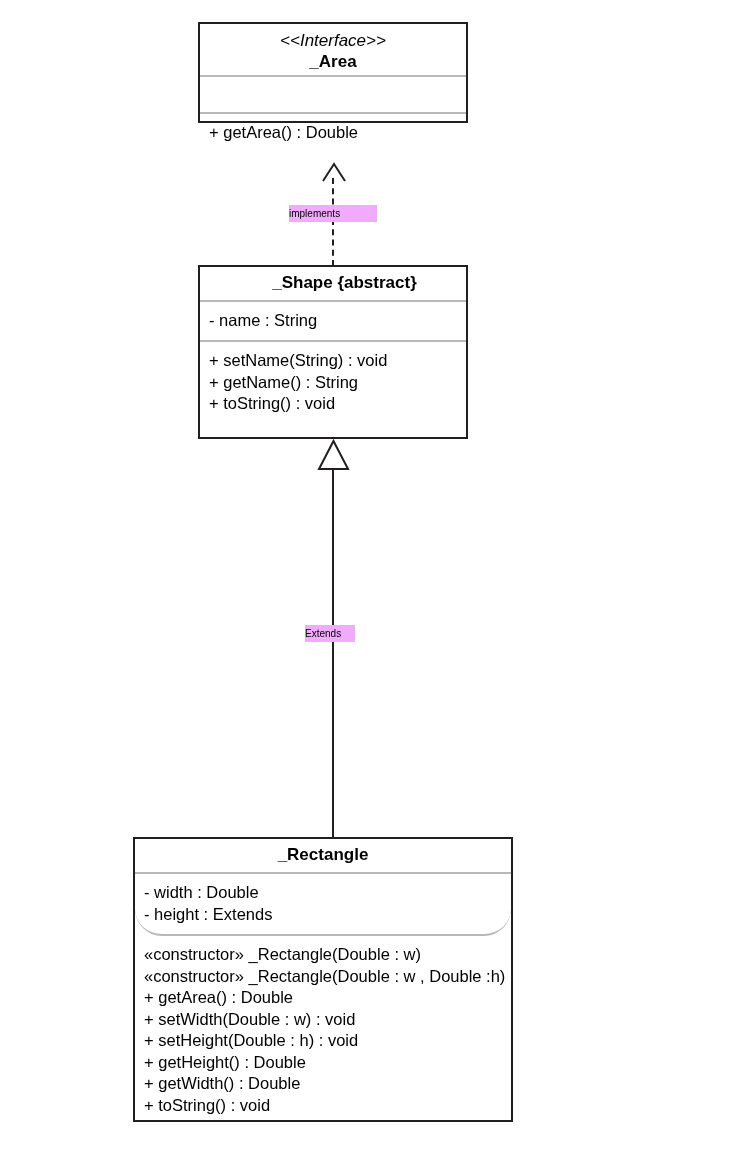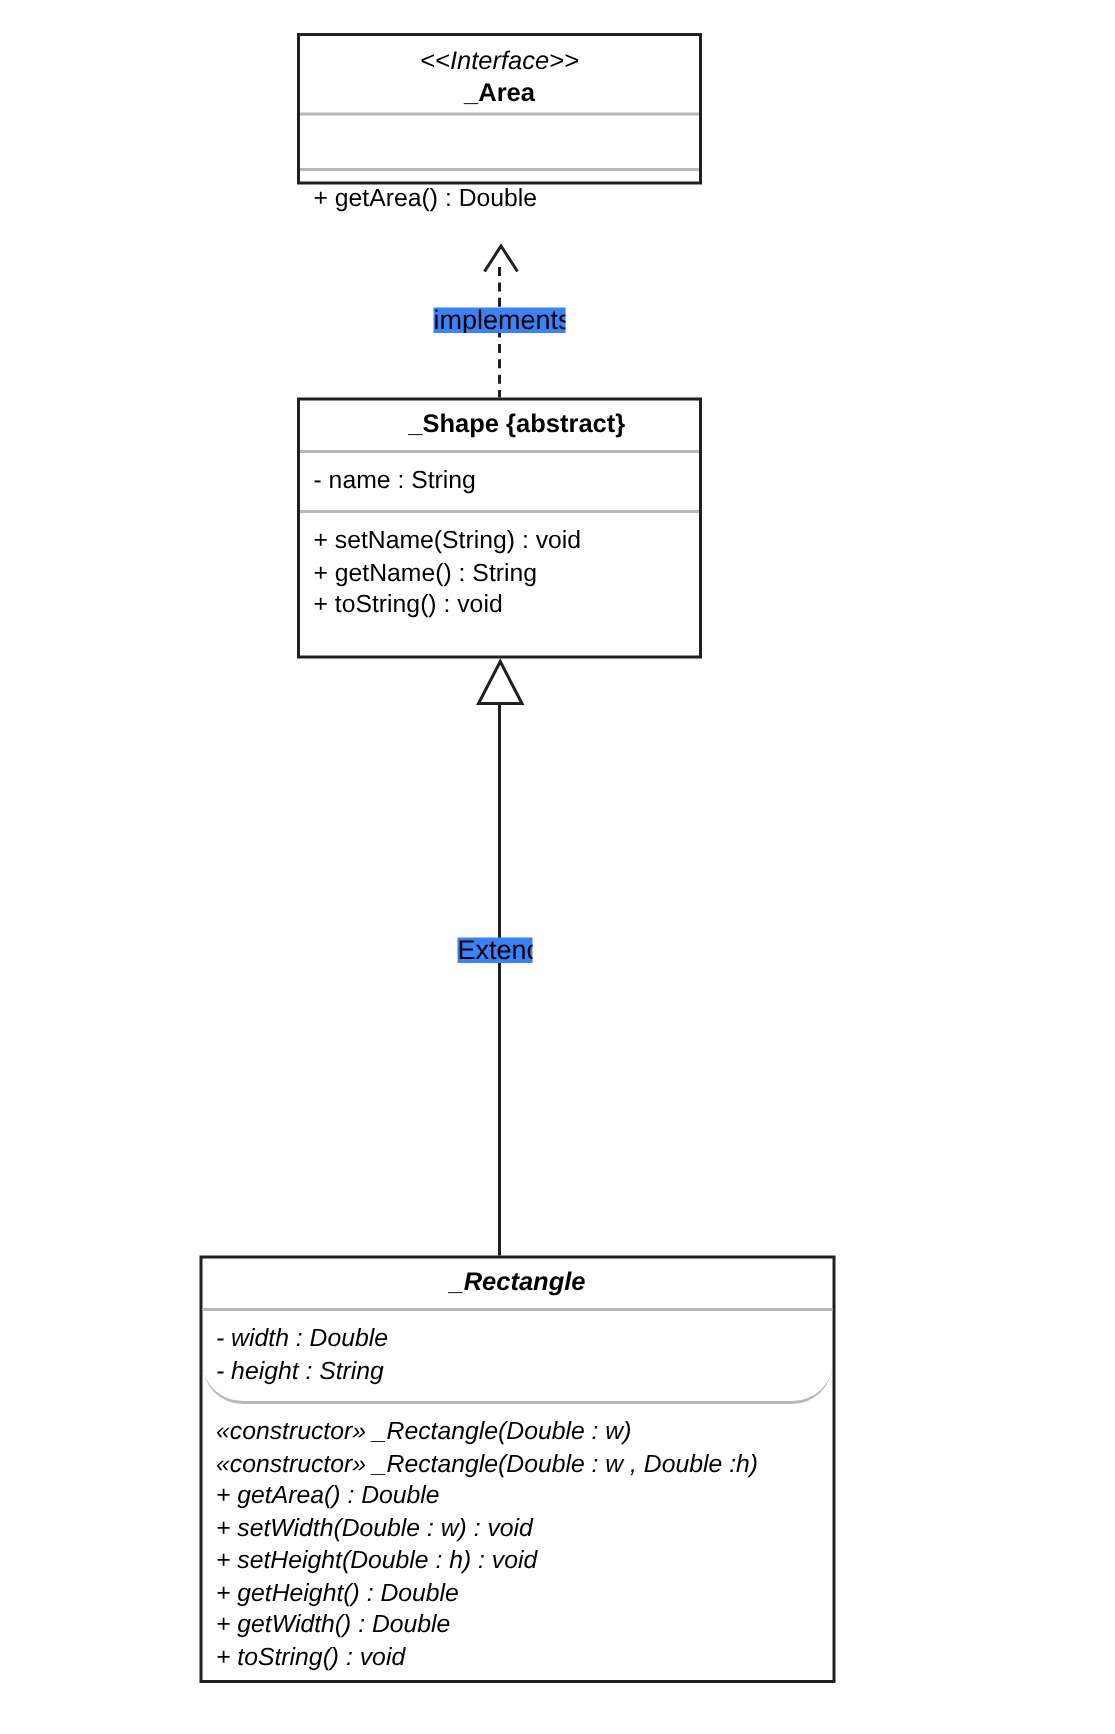--- a/index.html
+++ b/index.html
@@ -62,23 +62,23 @@
     position: absolute;
     background: #231f20;
   }
   .conn-line-dashed {
     position: absolute;
     width: 0;
     border-left: 2px dashed #231f20;
   }
   .conn-label {
     position: absolute;
-    font-size: 18px;
+    font-size: 10px;
     line-height: 17px;
-    background: #3b82f6;
+    background: #f0abfc;
     white-space: nowrap;
     overflow: hidden;
     text-align: left;
   }
   .arrow-svg {
     position: absolute;
     overflow: visible;
   }
 </style>
 </head>
@@ -114,27 +114,27 @@
     <div class="uml-row">+ toString() : void</div>
   </div>
 </div>
 
 <svg class="arrow-svg" style="left:314px; top:440px;" width="40" height="32" viewBox="0 0 40 32">
   <polygon points="19.5,1 34,29 5,29" fill="#ffffff" stroke="#231f20" stroke-width="2"></polygon>
 </svg>
 <div class="conn-line-solid" style="left:332px; top:468px; width:2px; height:371px;"></div>
 <div class="conn-label" style="left:305px; top:625px; width:50px;">Extends</div>
 
-<div class="uml-box" style="left:133px; top:837px; width:424px; height:285px;font-style:italic;">
+<div class="uml-box" style="left:133px; top:837px; width:380px; height:285px;">
   <div class="uml-header" style="height:35px; padding-top:6px;">
     <span class="class-name">_Rectangle</span>
   </div>
   <div class="uml-section" style="height:62px;border-radius:27px;">
     <div class="uml-row">- width : Double</div>
-    <div class="uml-row">- height : String</div>
+    <div class="uml-row">- height : Extends</div>
   </div>
   <div class="uml-section last">
     <div class="uml-row">«constructor» _Rectangle(Double : w)</div>
     <div class="uml-row">«constructor» _Rectangle(Double : w , Double :h)</div>
     <div class="uml-row">+ getArea() : Double</div>
     <div class="uml-row">+ setWidth(Double : w) : void</div>
     <div class="uml-row">+ setHeight(Double : h) : void</div>
     <div class="uml-row">+ getHeight() : Double</div>
     <div class="uml-row">+ getWidth() : Double</div>
     <div class="uml-row">+ toString() : void</div>

